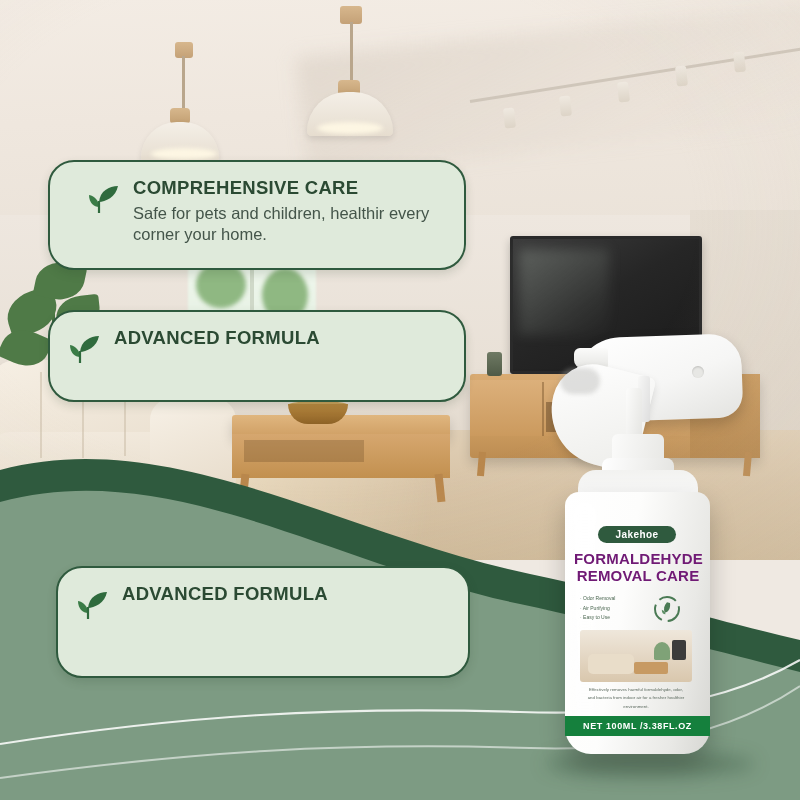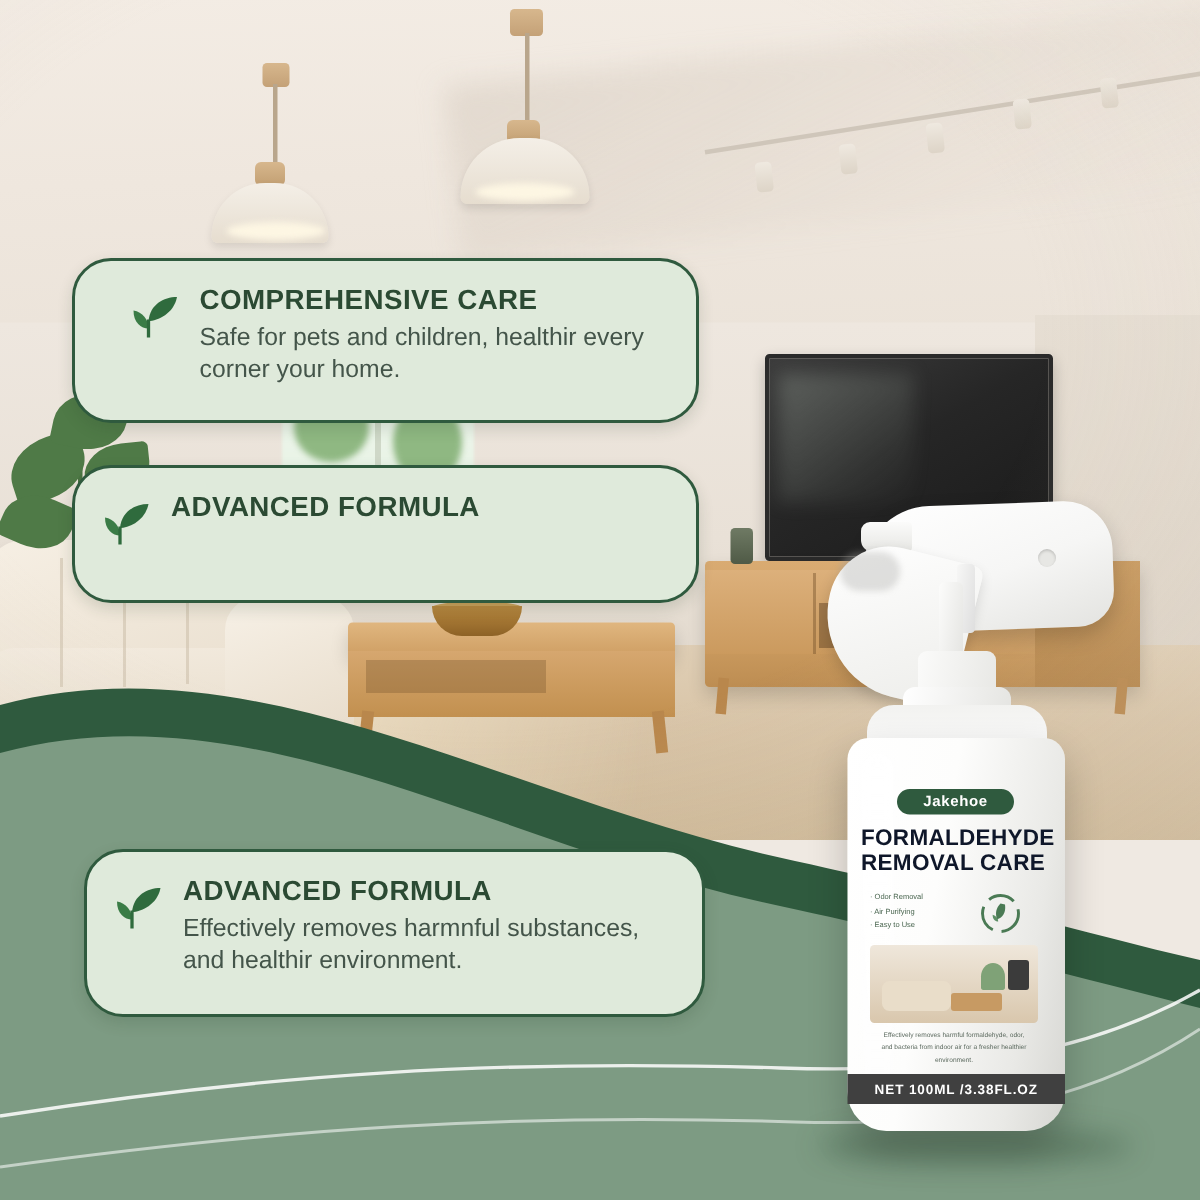--- a/index.html
+++ b/index.html
@@ -106,21 +106,21 @@
   .wave{position:absolute;left:0;top:0;width:800px;height:800px;}
 
   
   .card{position:absolute;
     background:#dfeadb;
     border:2.5px solid #2f5a3e;
     border-radius:26px;
     box-shadow:0 4px 10px rgba(40,60,40,.16);
     display:flex;align-items:flex-start;gap:12px;
     padding:16px 22px 18px 18px;box-sizing:border-box;}
-  .card-1{left:48px;top:172px;width:418px;height:110px;padding-left:37px;}
+  .card-1{left:48px;top:160px;width:418px;height:110px;padding-left:37px;}
   .card-2{left:48px;top:310px;width:418px;height:92px;}
   .card-3{left:56px;top:566px;width:414px;height:112px;}
   .card-txt{display:flex;flex-direction:column;}
   .card-title{font-size:18.5px;font-weight:bold;letter-spacing:.3px;
     color:#2b4a33;line-height:1.1;margin-bottom:5px;}
   .card-body{font-size:16.5px;color:#44554a;line-height:1.27;max-width:340px;}
   .sprout{flex:0 0 auto;margin-top:6px;}
 
   
   .bottle{position:absolute;left:540px;top:330px;width:220px;height:440px;}
@@ -151,35 +151,35 @@
   .trig-notch{position:absolute;left:20px;top:38px;width:40px;height:26px;
     background:rgba(170,170,165,.35);border-radius:20px;filter:blur(2px);}
   .trig-hole{position:absolute;left:152px;top:36px;width:12px;height:12px;border-radius:50%;
     background:#e7e7e4;box-shadow:inset 0 1px 2px rgba(0,0,0,.18);}
   .nozzle{position:absolute;left:34px;top:18px;width:34px;height:20px;
     background:linear-gradient(180deg,#fbfbfa,#e6e6e3);border-radius:6px 3px 3px 8px;}
 
   .brand-badge{position:absolute;left:58px;top:196px;width:78px;height:17px;border-radius:9px;
     background:#2f5a3e;display:flex;align-items:center;justify-content:center;}
   .brand-badge span{color:#fff;font-size:10px;font-weight:bold;letter-spacing:.4px;}
-  .btl-title{position:absolute;left:34px;top:220px;width:128px;
-    color:#0f172a;font-weight:bold;font-size:15px;line-height:1.14;letter-spacing:.2px;}
+  .btl-title{position:absolute;left:34px;top:220px;width:128px;text-align:center;
+    color:#701a75;font-weight:bold;font-size:15px;line-height:1.14;letter-spacing:.2px;}
   .btl-bullets{position:absolute;left:40px;top:264px;width:62px;}
   .bl{font-size:5px;color:#4a6650;line-height:1.9;white-space:nowrap;}
   .recycle{position:absolute;left:112px;top:264px;width:30px;height:30px;}
   .btl-photo{position:absolute;left:40px;top:300px;width:112px;height:52px;border-radius:3px;
     overflow:hidden;background:linear-gradient(180deg,#efe7db,#d9c7ad);}
   .bp-sofa{position:absolute;left:8px;top:24px;width:46px;height:20px;border-radius:5px;background:#e9ddc9;}
   .bp-table{position:absolute;left:54px;top:32px;width:34px;height:12px;border-radius:2px;background:#c79a63;}
   .bp-plant{position:absolute;left:74px;top:12px;width:16px;height:18px;border-radius:50% 50% 10% 10%;background:#7fa277;}
   .bp-tv{position:absolute;left:92px;top:10px;width:14px;height:20px;background:#3b3b3b;border-radius:2px;}
   .btl-fine{position:absolute;left:40px;top:356px;width:112px;text-align:center;
     font-size:4.4px;color:#5d6b60;line-height:1.9;}
   .btl-netband{position:absolute;left:25px;top:386px;width:145px;height:20px;
-    background:#404040;display:flex;align-items:center;justify-content:center;}
+    background:#15803d;display:flex;align-items:center;justify-content:center;}
   .btl-netband span{color:#fff;font-size:9px;letter-spacing:.6px;font-weight:bold;}
 
   .btl-shadow{position:absolute;left:545px;top:752px;width:210px;height:24px;border-radius:50%;
     background:rgba(20,50,30,.28);filter:blur(9px);}
 </style>
 </head>
 <body>
 
 <div class="stage">
 
@@ -293,21 +293,20 @@
   <div class="card card-3">
     <span class="sprout">
       <svg width="34" height="30" viewBox="0 0 34 30">
         <path d="M31,2 C22,2 13,7 12,18 C18,18 29,13 31,2 Z" fill="#2f6b3d"></path>
         <path d="M2,11 C2,19 7,23 12,23 C12,17 8,12 2,11 Z" fill="#3a7c46"></path>
         <path d="M12,17 C12,22 12,26 12,29" stroke="#2f6b3d" stroke-width="2.2" fill="none"></path>
       </svg>
     </span>
     <span class="card-txt">
       <span class="card-title">ADVANCED FORMULA</span>
-      <span class="card-body">Effectively removes harmnful substances, and healthir environment.</span>
     </span>
   </div>
 
   <div class="btl-shadow"></div>
   <div class="bottle">
 
     <div class="trigger-head"></div>
     <div class="nozzle"></div>
     <div class="trig-hole"></div>
     <div class="trigger-lever"></div>

